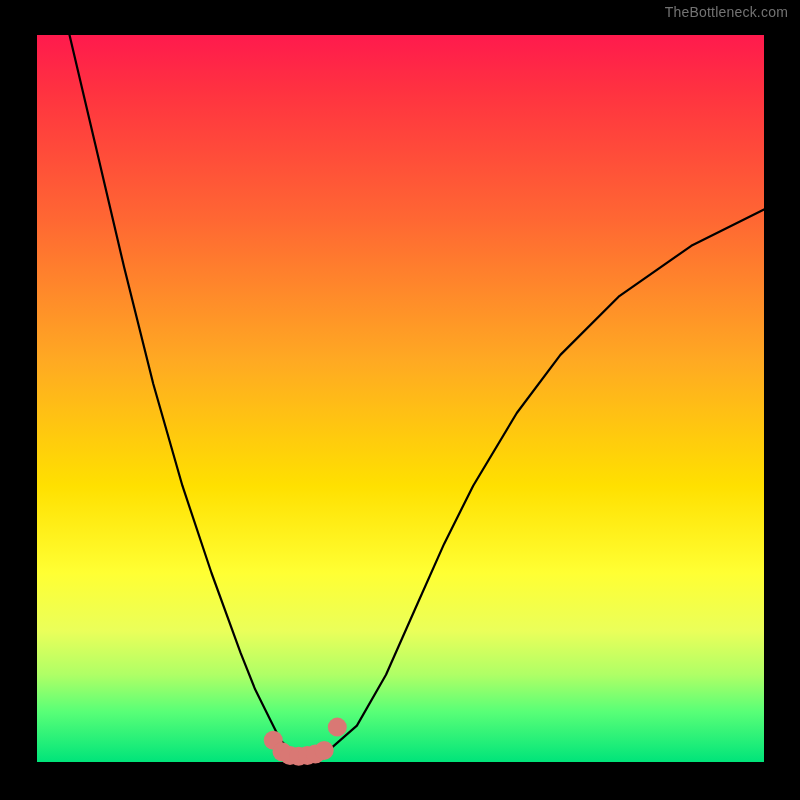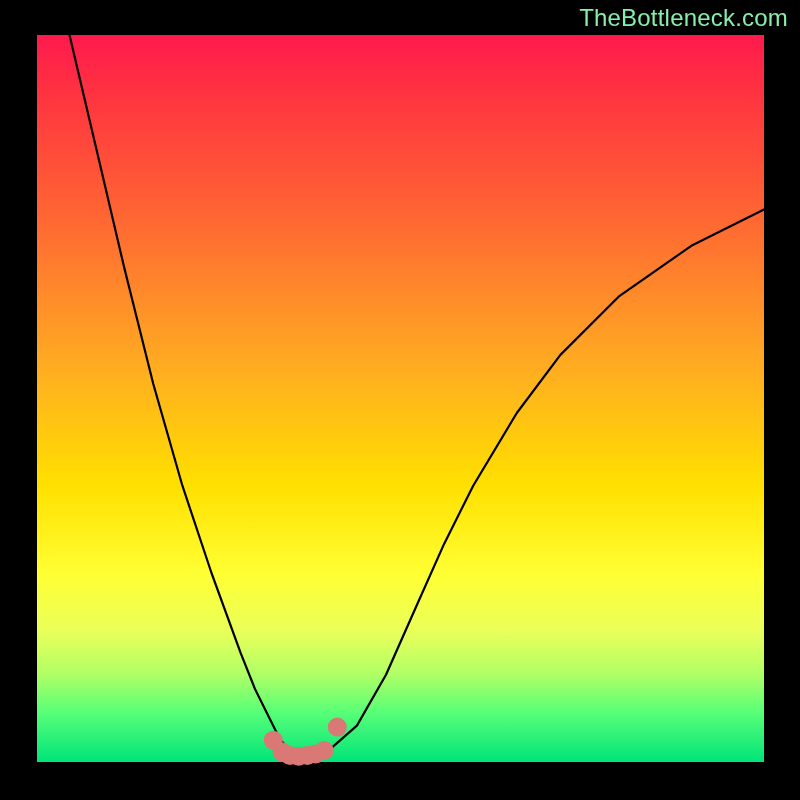--- a/index.html
+++ b/index.html
@@ -30,22 +30,22 @@
       #ffff33 74%,
       #eaff5a 82%,
       #afff66 88%,
       #5aff77 93%,
       #00e47a 100%);
   }
   .watermark {
     position: absolute;
     top: 4px;
     right: 12px;
-    color: #86efac;
-    font-size: 24px;
+    color: #737373;
+    font-size: 14px;
     letter-spacing: 0.2px;
     font-weight: 500;
     user-select: none;
   }
   svg.curve {
     position: absolute;
     left: 0;
     top: 0;
   }
 </style>

